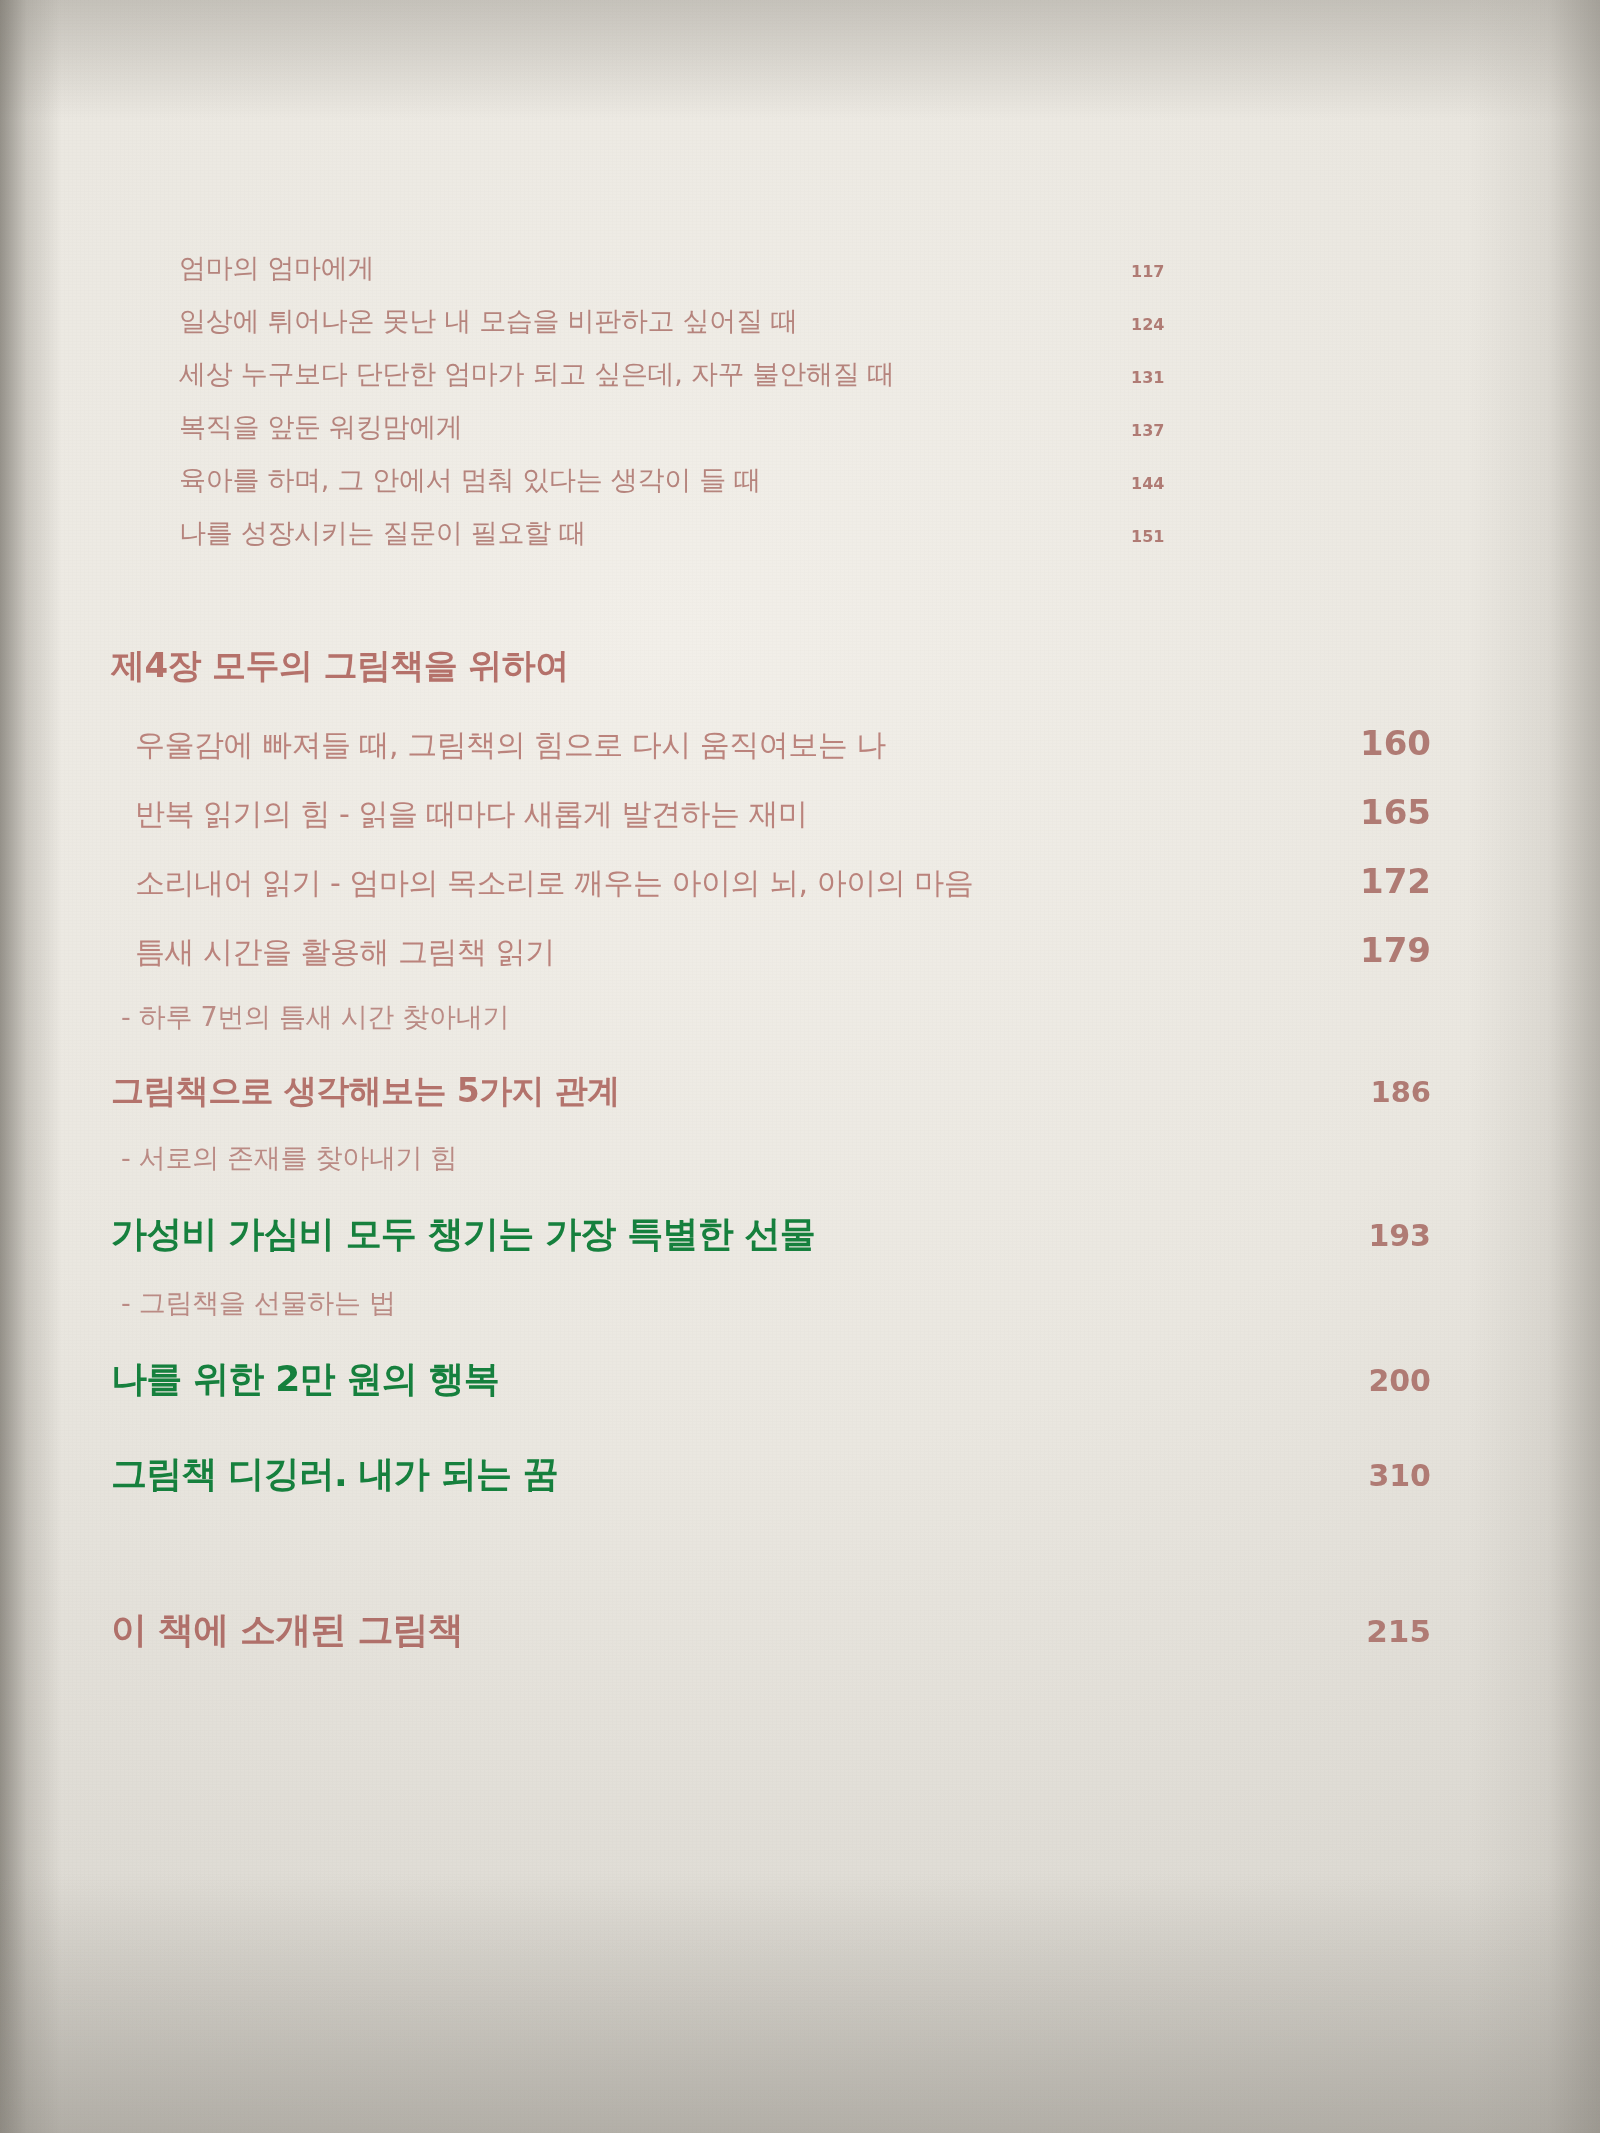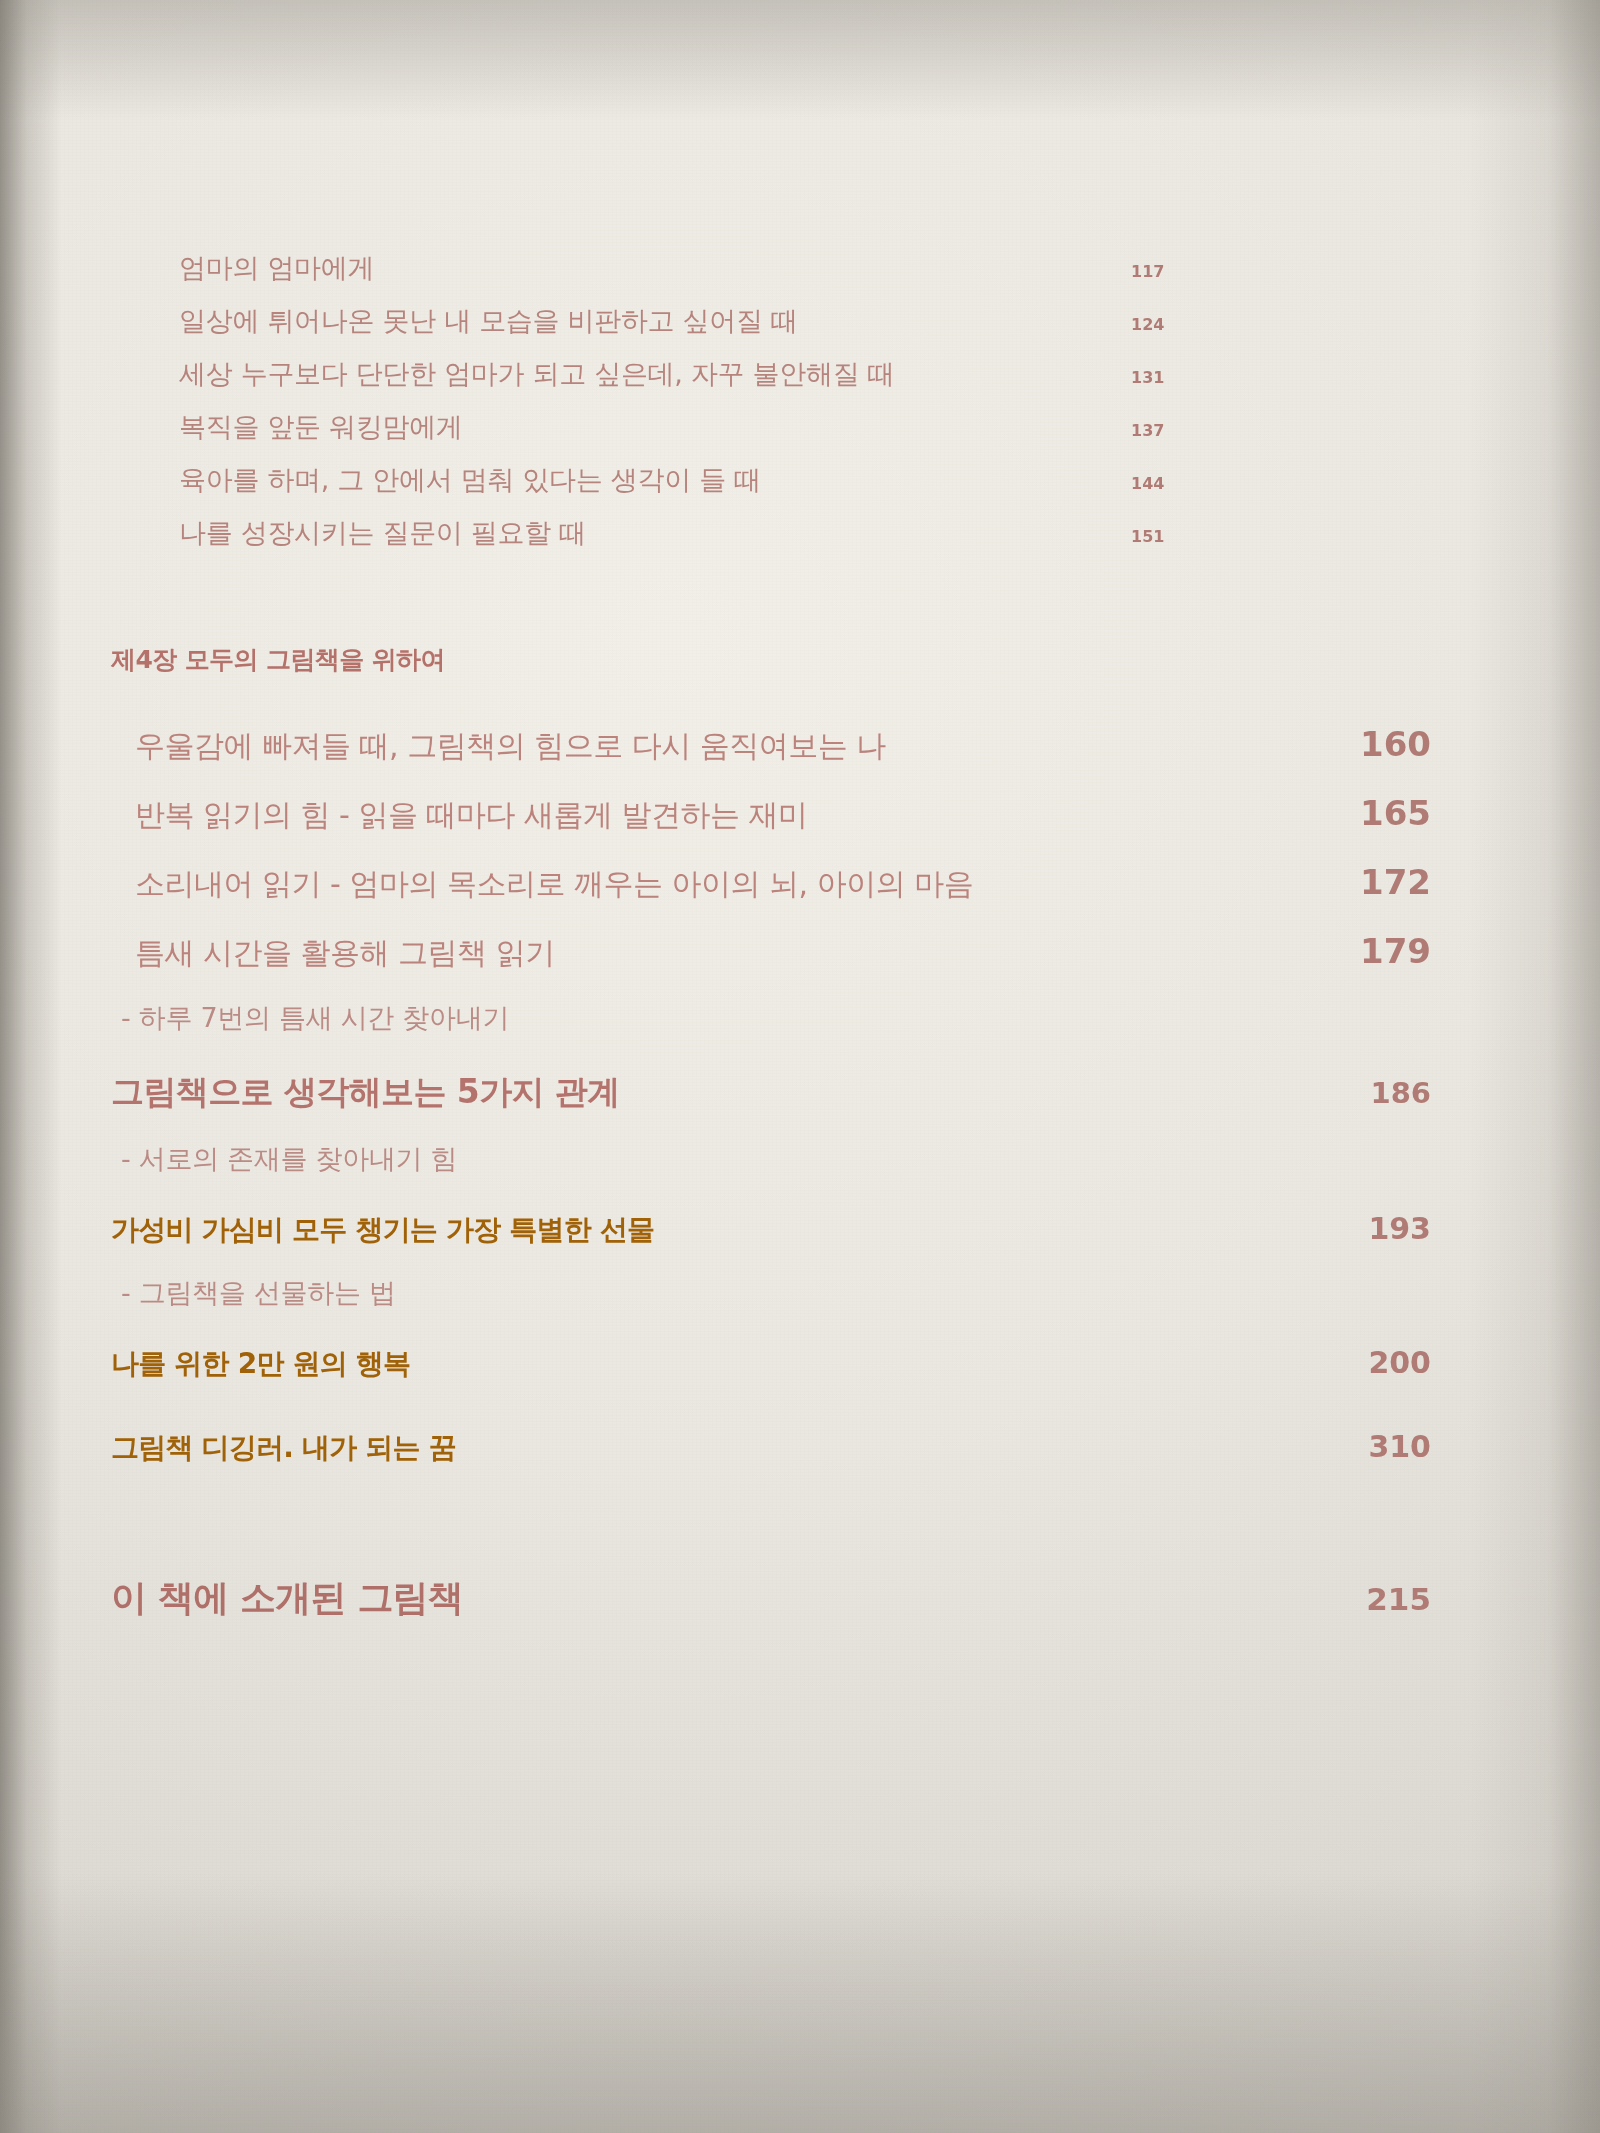--- a/index.html
+++ b/index.html
@@ -111,22 +111,22 @@
   }
   .group-top .num-wrap {
     flex: 0 0 auto;
     width: 300px;
     text-align: left;
   }
 
   
   .chapter {
     margin-top: 92px;
-    margin-bottom: 48px;
-    font-size: 25px;
+    margin-bottom: 34px;
+    font-size: 34px;
     font-weight: 700;
     color: #b5716a;
     letter-spacing: -0.6px;
   }
 
   
   .group-ch4 .row {
     margin-bottom: 26px;
     gap: 28px;
   }
@@ -154,23 +154,23 @@
     font-weight: 700;
     color: #b4736c;
     padding-left: 0;
     letter-spacing: -0.6px;
   }
   .row.big .page {
     font-size: 29px;
   }
 
   .row.bigger .title {
-    font-size: 28px;
-    font-weight: 700;
-    color: #a16207;
+    font-size: 36px;
+    font-weight: 700;
+    color: #15803d;
     padding-left: 0;
     letter-spacing: -0.8px;
   }
   .row.bigger .page {
     font-size: 30px;
   }
 
   .row.final {
     margin-top: 96px;
   }

